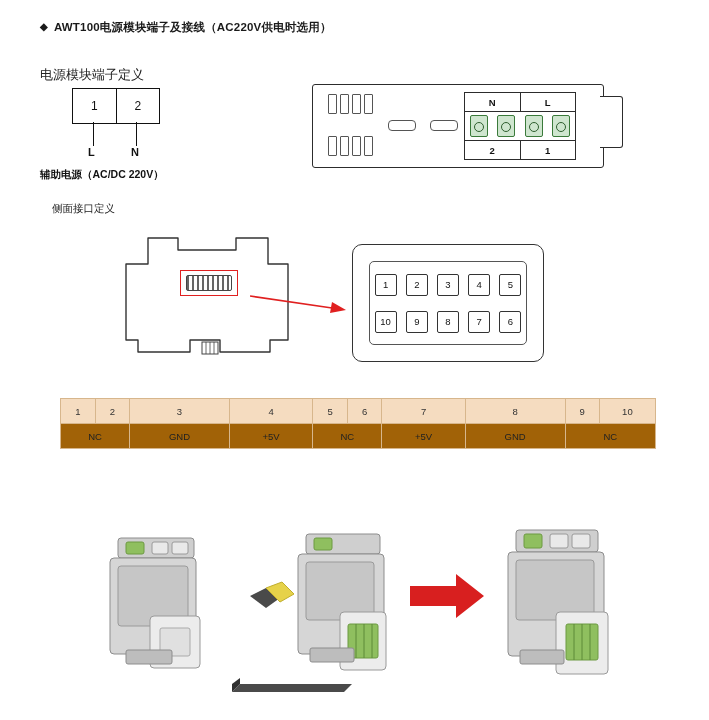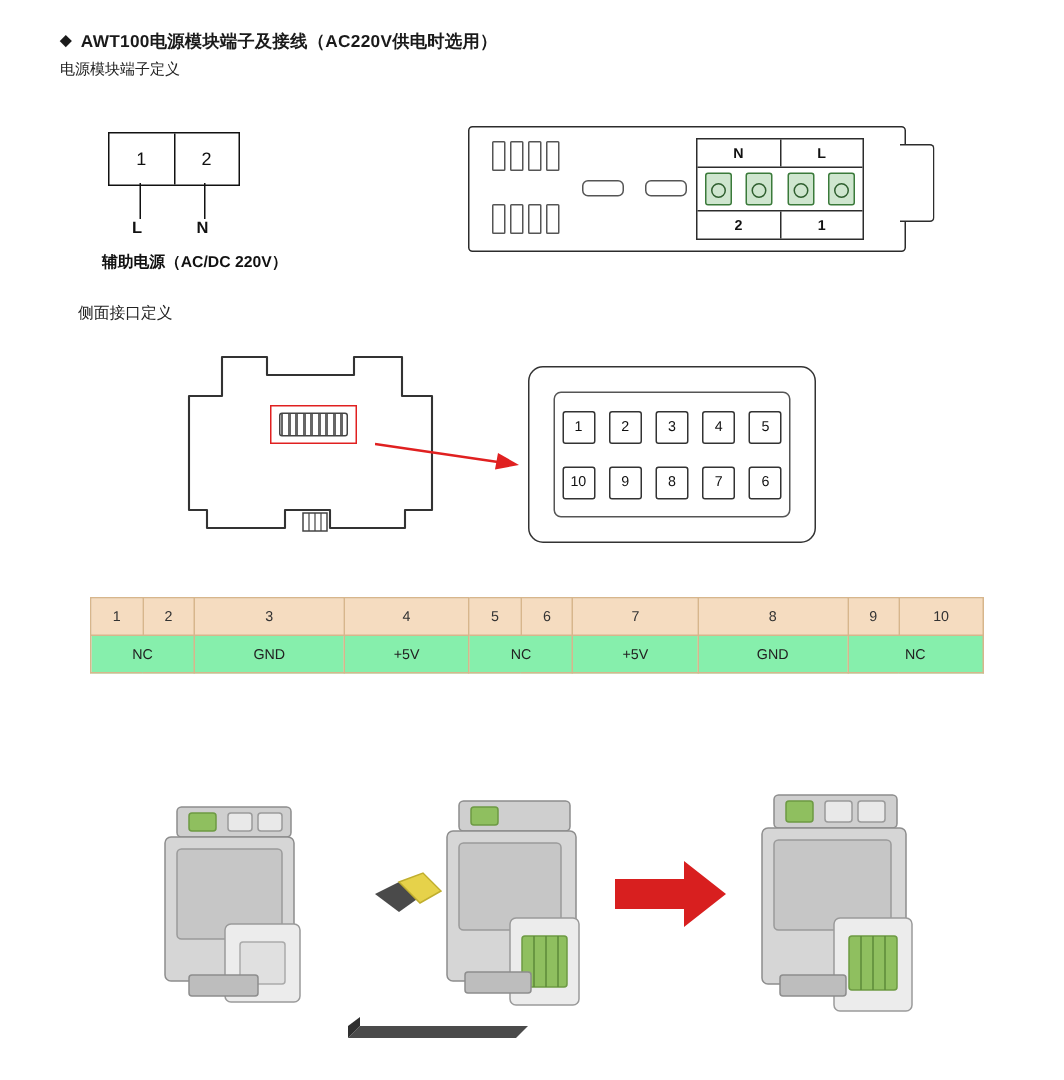--- a/index.html
+++ b/index.html
@@ -33,32 +33,31 @@
   }
   .heading .diamond {
     display: inline-block;
     margin-right: 6px;
     font-size: 10px;
     transform: translateY(-1px);
   }
   .label-a {
     position: absolute;
     left: 40px;
-    top: 39px;
-    font-size: 10px;
+    top: 66px;
+    font-size: 13px;
     color: #222;
   }
   .label-b {
     position: absolute;
     left: 40px;
     top: 168px;
     font-size: 10.5px;
     font-weight: bold;
     color: #111;
-    margin-left: 28px;
   }
   .label-c {
     position: absolute;
     left: 40px;
     top: 202px;
     font-size: 10.5px;
     color: #222;
     margin-left: 12px;
   }
   .para {
@@ -280,21 +279,21 @@
     text-align: center;
     font-weight: normal;
     color: #222;
   }
   .pin-table thead th {
     background: #f5dcc0;
     font-weight: normal;
     color: #333;
   }
   .pin-table tbody td {
-    background: #86efac;
+    background: #a16207;
   }
 
   
   .assembly {
     position: absolute;
     left: 60px;
     top: 520px;
     width: 600px;
     height: 190px;
   }

